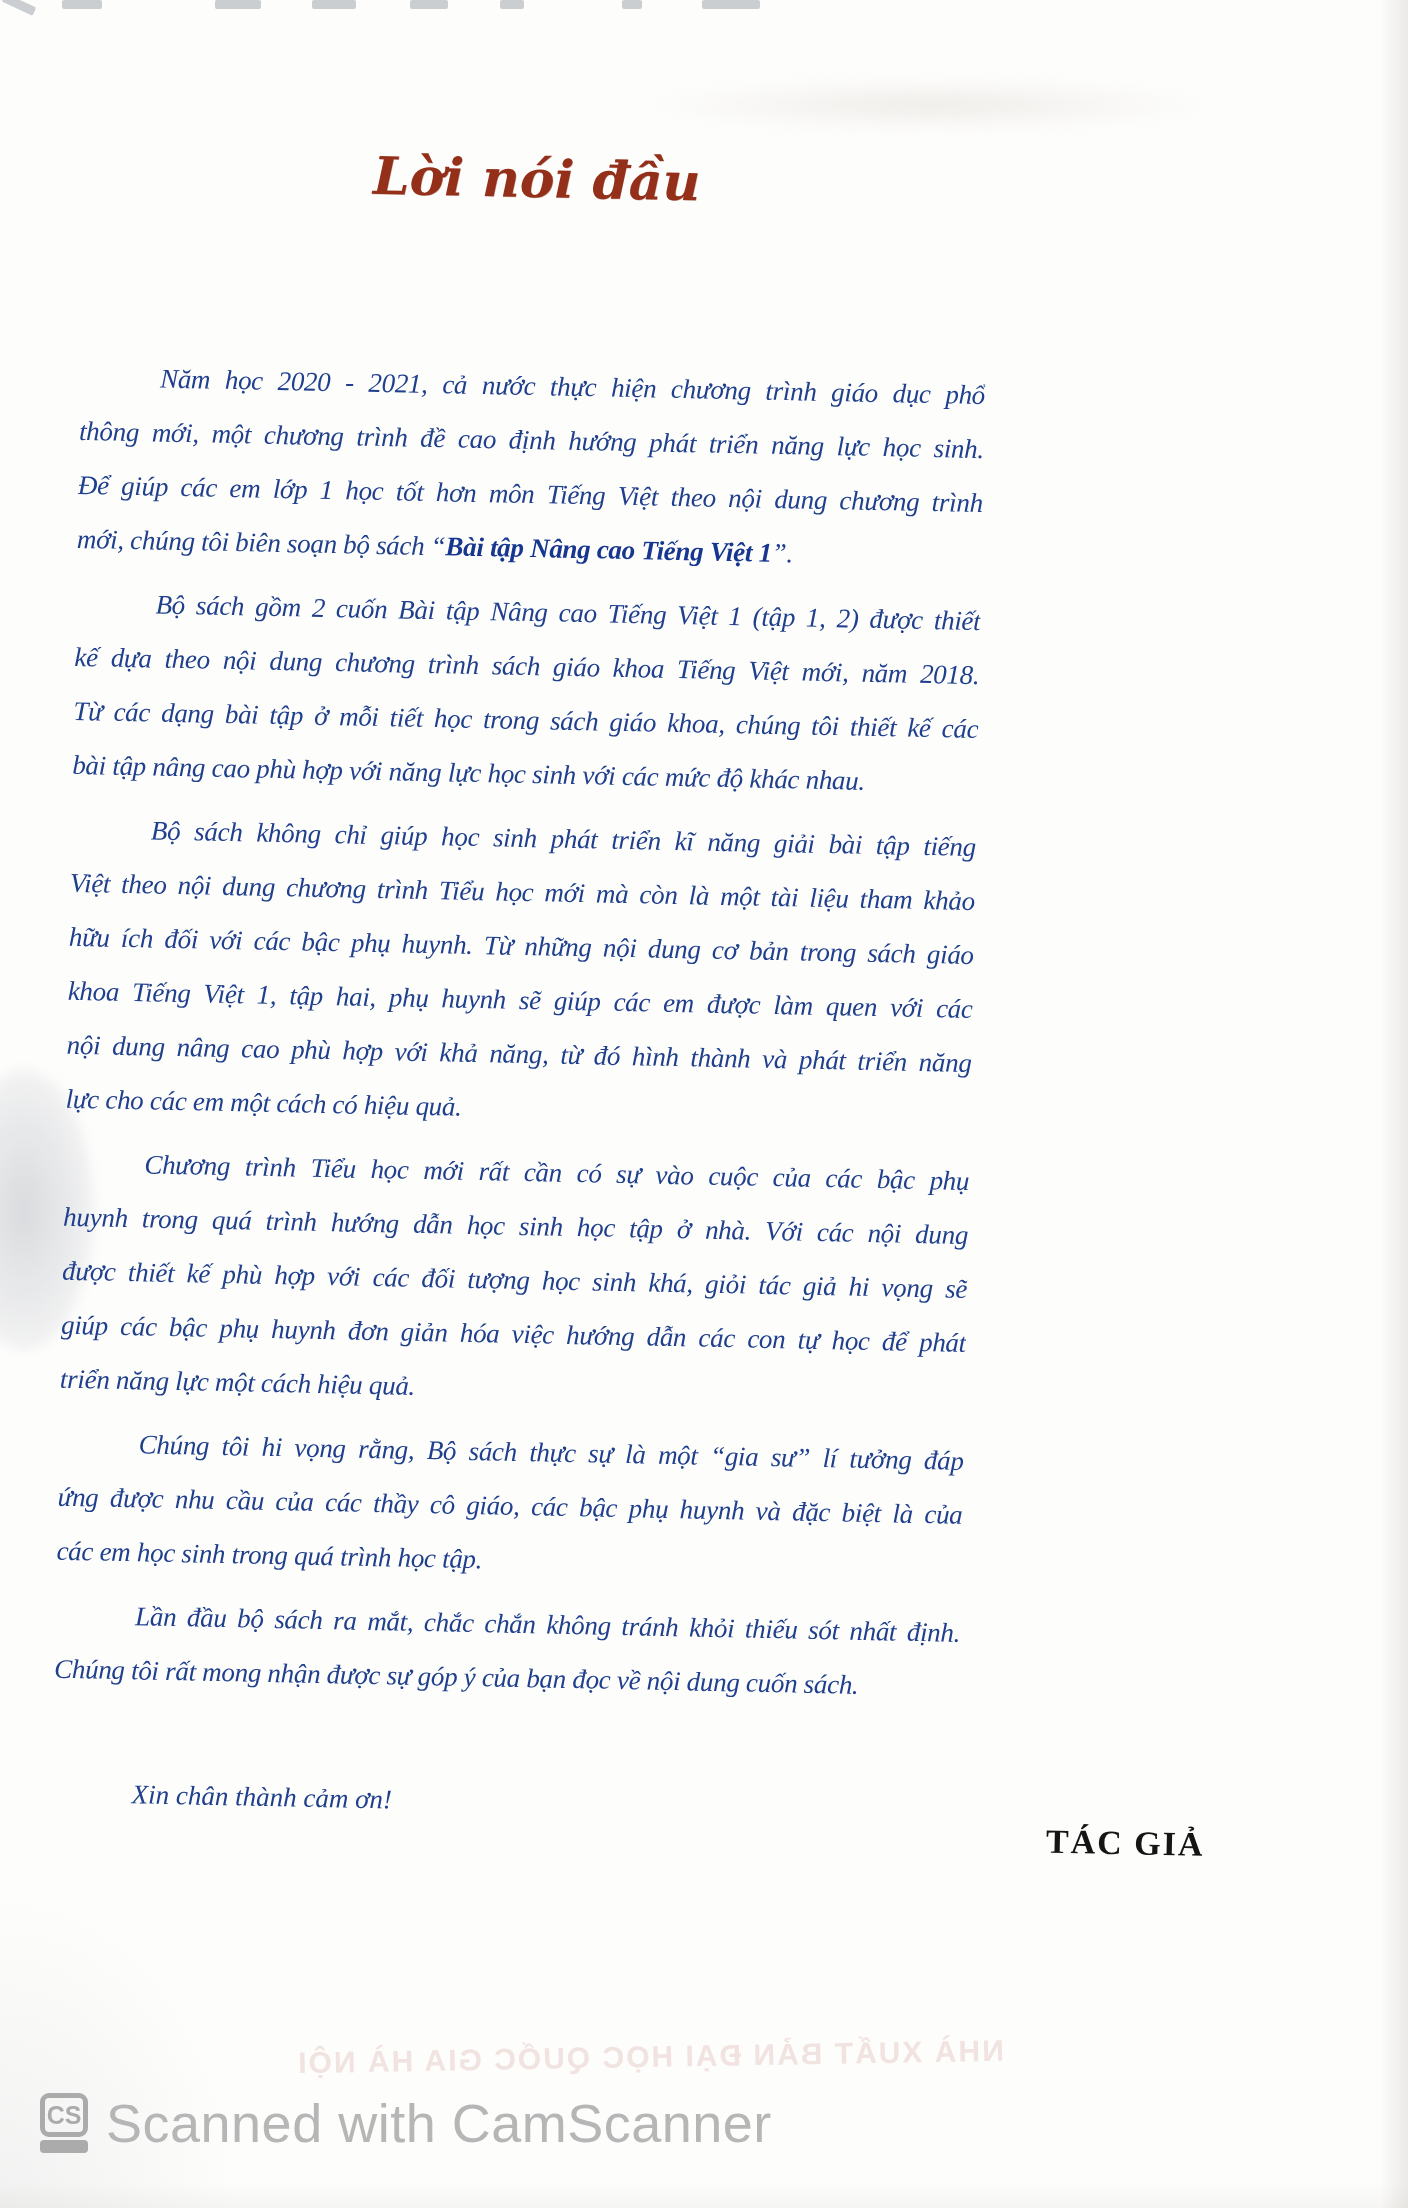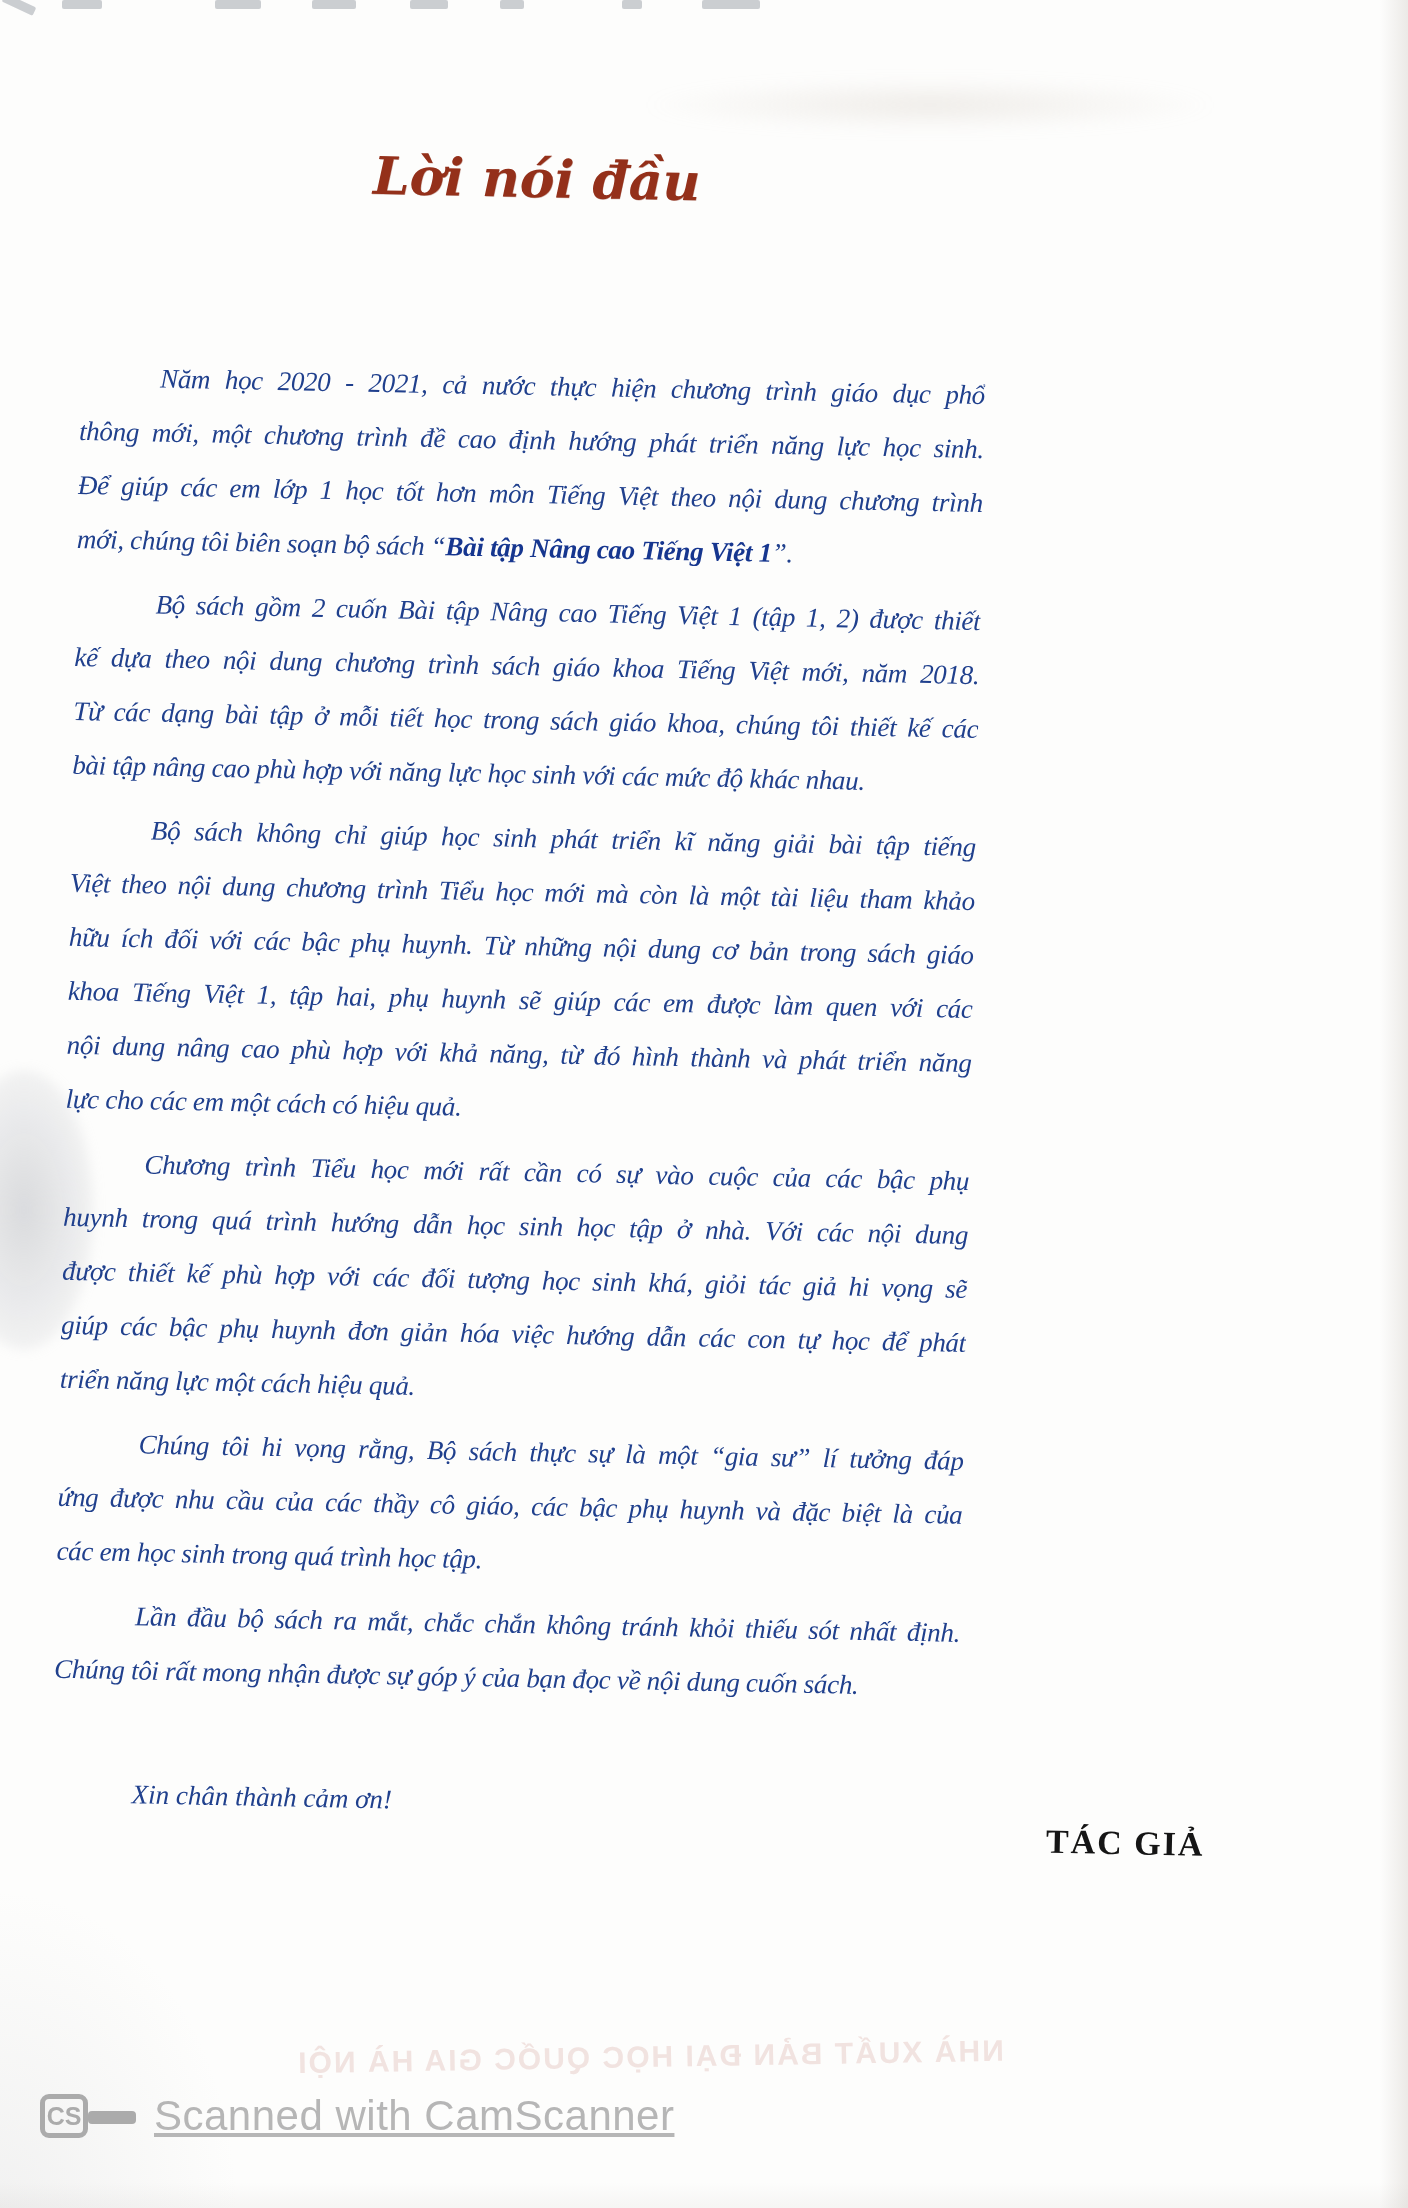--- a/index.html
+++ b/index.html
@@ -55,32 +55,31 @@
   }
   
   .bleed{
     position:absolute;left:280px;top:2040px;width:740px;text-align:center;
     transform:scaleX(-1) rotate(1deg);
     font-family:"Liberation Sans", sans-serif;font-weight:bold;
     font-size:30px;letter-spacing:2px;color:#f1e3e0;
   }
   
   .footer{position:absolute;left:40px;top:2092px;display:flex;align-items:center;gap:18px;}
-  .cs-logo{display:flex;flex-direction:row;align-items:center;}
+  .cs-logo{display:flex;flex-direction:column;align-items:center;}
   .cs-box{
     width:38px;height:34px;border:5px solid var(--footer-logo,#ababab);border-radius:9px;
     display:flex;align-items:center;justify-content:center;
     font-family:"Liberation Sans", sans-serif;font-weight:bold;font-size:25px;
     color:var(--footer-logo,#ababab);
   }
   .cs-bar{width:48px;height:13px;background:var(--footer-logo,#ababab);border-radius:4px;margin-top:3px;}
   .footer-label{
-    font-family:"Liberation Sans", sans-serif;font-size:42px;letter-spacing:0.5px;
+    font-family:"Liberation Sans", sans-serif;font-size:54px;letter-spacing:0.5px;
     color:var(--footer-text,#b6b6b6);
-    text-decoration:underline;
   }
 </style>
 </head>
 <body style="--body-text: #20408d; --title-text: #94301a; --author-text: #151515; --footer-text: #b6b6b6; --footer-logo: #ababab;">
 
 <div class="top-smudge"></div>
 <div class="top-mark" style="left:2px;width:34px;transform:rotate(25deg);"></div>
 <div class="top-mark" style="left:62px;width:40px;"></div>
 <div class="top-mark" style="left:215px;width:46px;"></div>
 <div class="top-mark" style="left:312px;width:44px;"></div>

